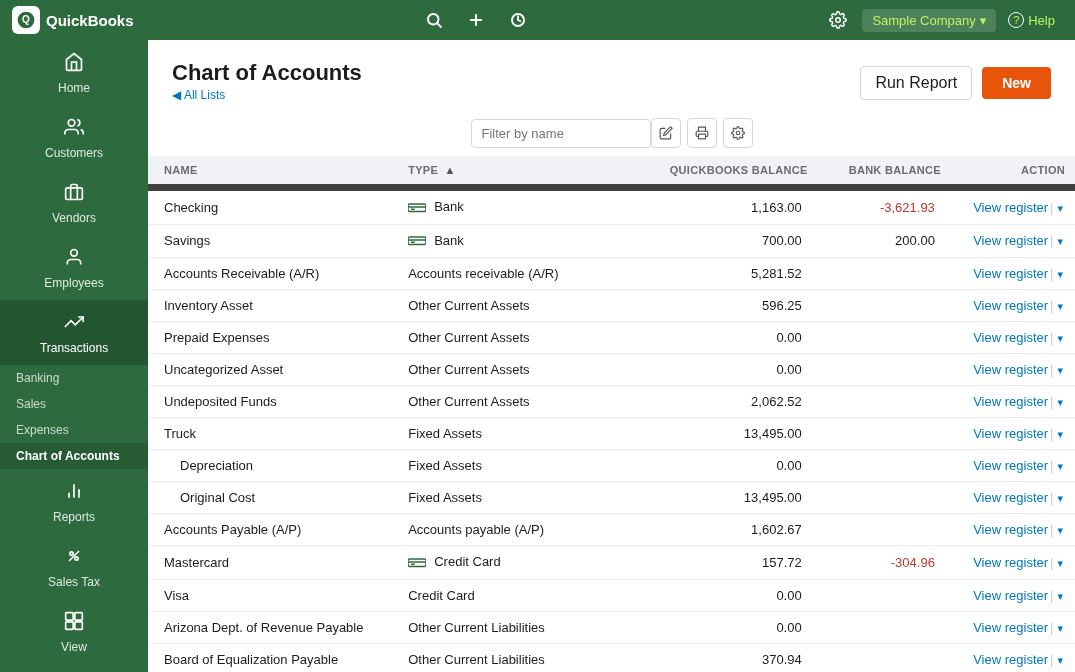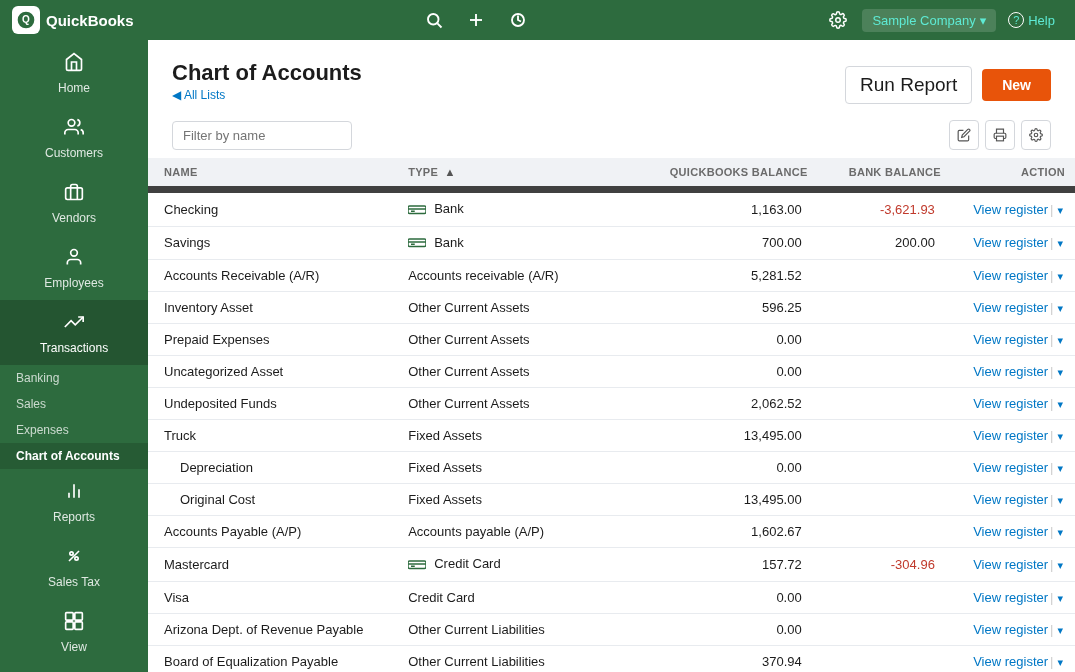--- a/index.html
+++ b/index.html
@@ -20,21 +20,21 @@
     .logo-icon { width: 28px; height: 28px; background: white; border-radius: 6px; display: flex; align-items: center; justify-content: center; }
     .logo-icon svg { width: 20px; height: 20px; }
     .logo-text { color: white; font-size: 15px; font-weight: 600; }
     .top-nav-center { display: flex; align-items: center; gap: 2px; }
     .nav-icon-btn {
       width: 40px; height: 40px;
       display: flex; align-items: center; justify-content: center;
       color: white; cursor: pointer; border-radius: 4px;
       font-size: 16px;
     }
-    .top-nav-right { display: flex; align-items: center; gap: 4px; color: #5eead4; font-size: 13px; }
+    .top-nav-right { display: flex; align-items: center; gap: 4px; color: #bef264; font-size: 13px; }
     .company-btn { display: flex; align-items: center; gap: 4px; background: rgba(255,255,255,0.15); border-radius: 4px; padding: 4px 10px; cursor: pointer; }
     .help-btn { display: flex; align-items: center; gap: 4px; cursor: pointer; padding: 4px 8px; }
 
     
     .main-layout { display: flex; flex: 1; overflow: hidden; }
 
     
     .sidebar {
       width: 148px;
       background: #2d6b3e;
@@ -73,32 +73,32 @@
       padding: 20px 24px 8px;
       display: flex;
       align-items: flex-start;
       justify-content: space-between;
     }
     .page-title { font-size: 22px; font-weight: 600; color: #1c1c1c; }
     .breadcrumb { font-size: 12px; color: #0077c5; margin-top: 2px; cursor: pointer; display: flex; align-items: center; gap: 3px; }
     .header-actions { display: flex; align-items: center; gap: 10px; margin-top: 6px; }
     .btn-run-report {
       border: 1px solid #d4d7dc; background: white; color: #1c1c1c;
-      padding: 7px 14px; border-radius: 4px; cursor: pointer; font-size: 19px;
+      padding: 7px 14px; border-radius: 4px; cursor: pointer; font-size: 16px;
     }
     .btn-new {
       background: #e8540a; color: white;
       border: none; padding: 8px 20px; border-radius: 4px; cursor: pointer;
       font-size: 14px; font-weight: 600;
     }
 
     
     .table-toolbar {
       padding: 8px 24px 8px;
-      display: flex; align-items: center; justify-content: space-between;
+      display: flex; align-items: center; justify-content: center;
     }
     .filter-input {
       border: 1px solid #d4d7dc; border-radius: 4px;
       padding: 6px 10px; font-size: 13px; color: #6b6b6b;
       width: 180px; background: white;
     }
     .toolbar-icons { display: flex; gap: 6px; }
     .toolbar-icon-btn {
       width: 30px; height: 30px; display: flex; align-items: center; justify-content: center;
       border: 1px solid #d4d7dc; border-radius: 4px; cursor: pointer; color: #555; background: white;

